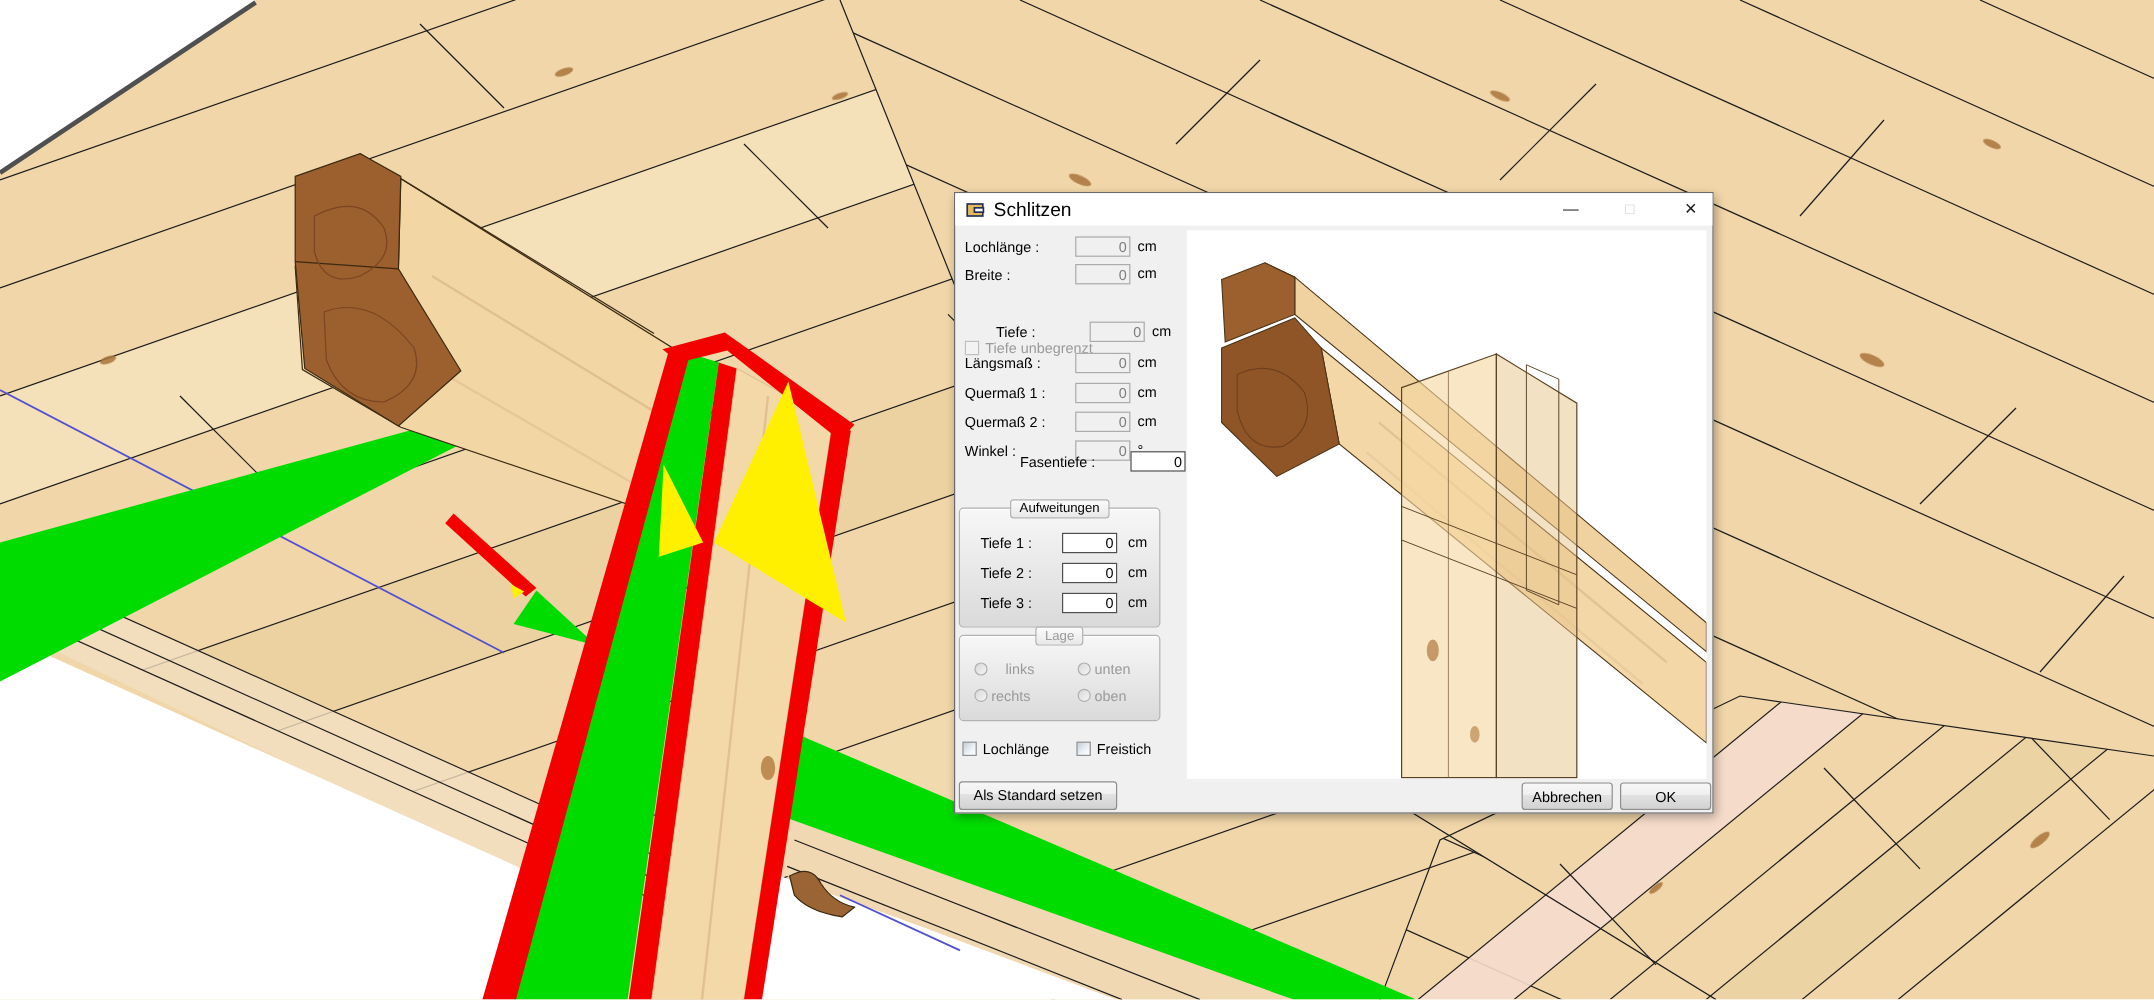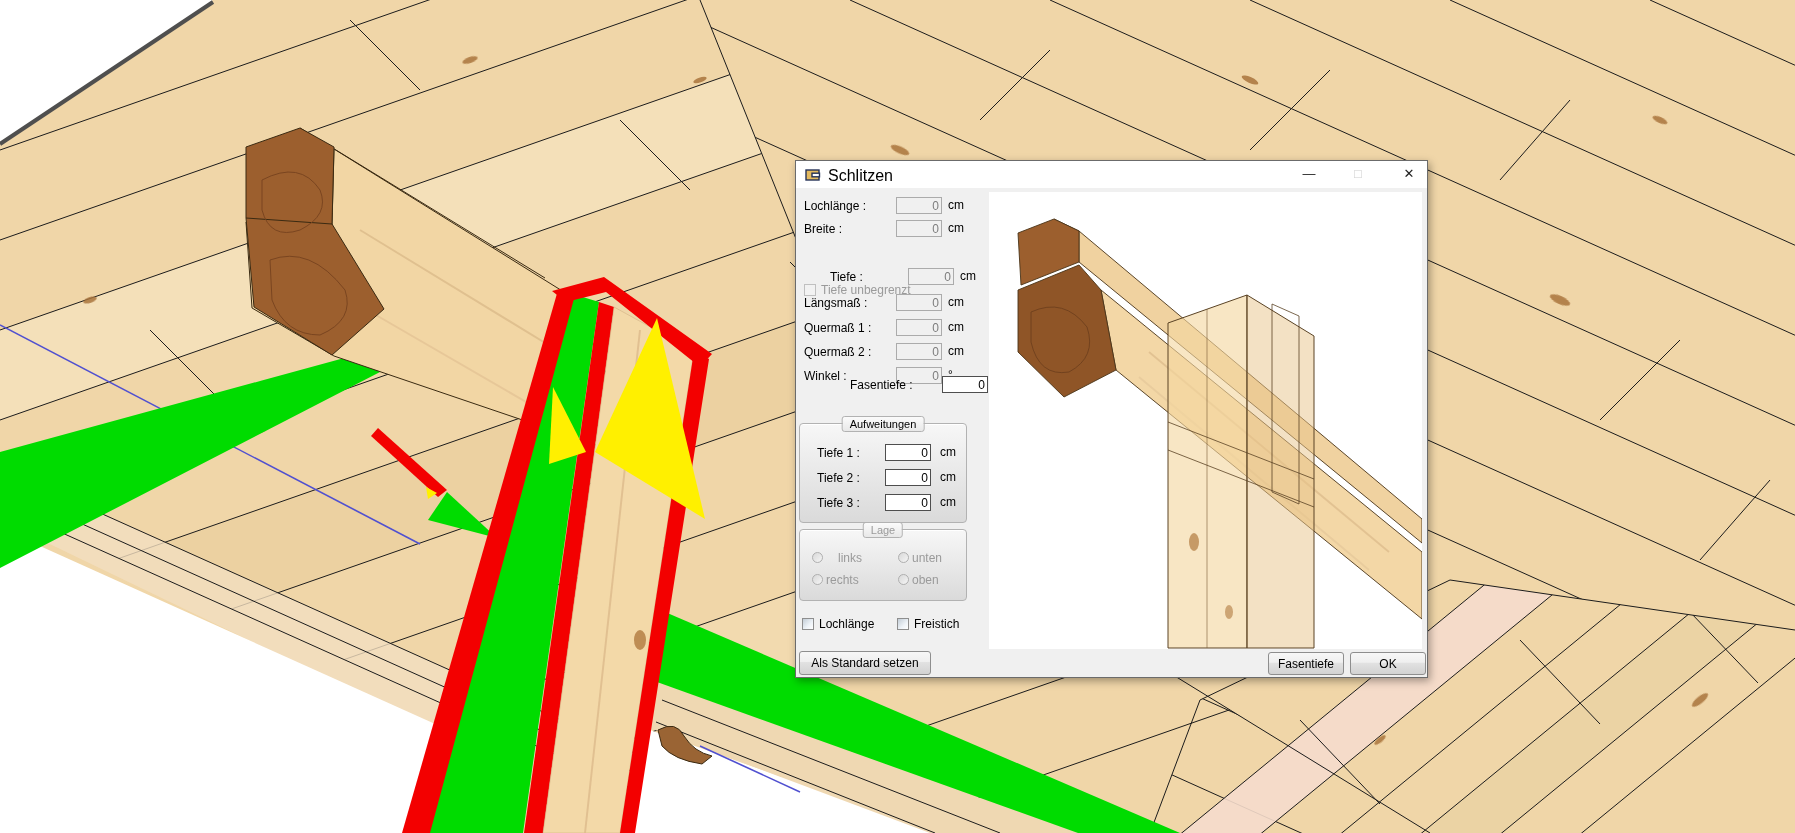--- a/index.html
+++ b/index.html
@@ -338,15 +338,15 @@
         <line x1="283" y1="300" x2="310" y2="312" stroke-width="0.8"></line>
         <line x1="179" y1="230" x2="325" y2="287" stroke-width="0.8"></line>
         <line x1="179" y1="258" x2="325" y2="315" stroke-width="0.8"></line>
         <ellipse cx="205" cy="350" rx="5" ry="9" fill="#B0793F" opacity="0.7" stroke="none"></ellipse>
         <ellipse cx="240" cy="420" rx="4" ry="7" fill="#B0793F" opacity="0.6" stroke="none"></ellipse>
       </g>
     </svg>
   </div>
 
   <button class="btn" style="left:3px;top:490px;width:132px;height:24px;">Als Standard setzen</button>
-  <button class="btn" style="left:472px;top:491px;width:76px;height:23px;">Fasentiefe</button>
+  <button class="btn" style="left:472px;top:491px;width:76px;height:23px;">Abbrechen</button>
   <button class="btn" style="left:554px;top:491px;width:76px;height:23px;">OK</button>
 </div>
 
 </body></html>

